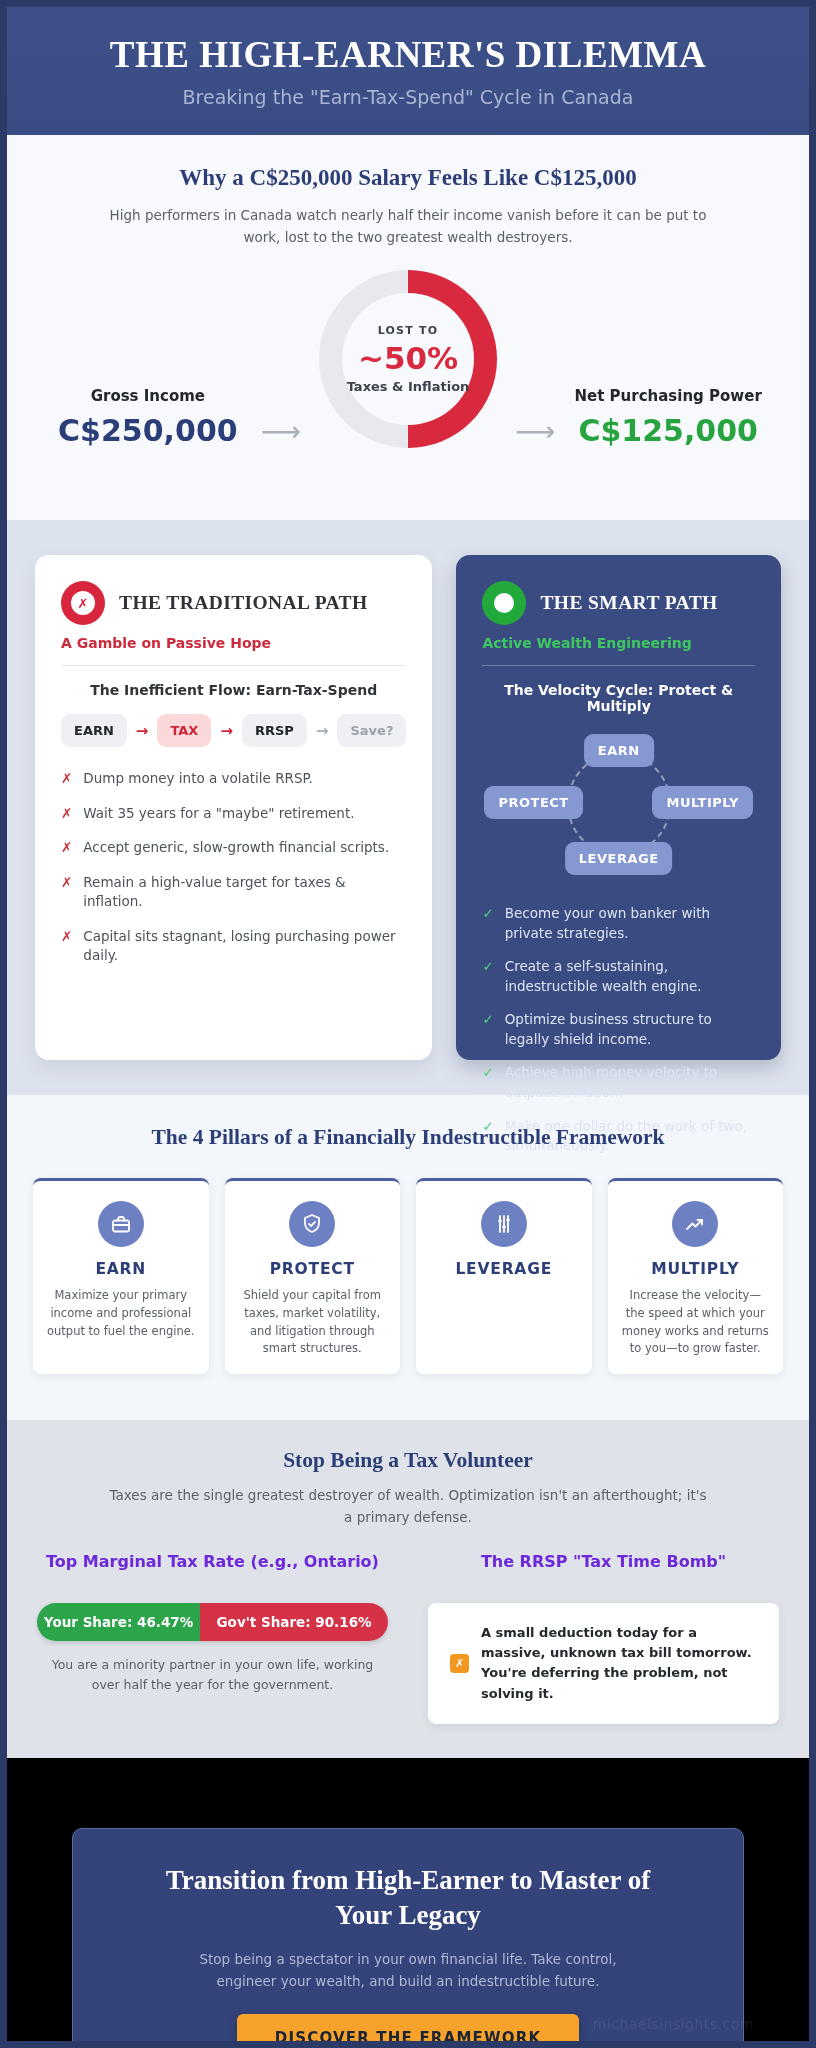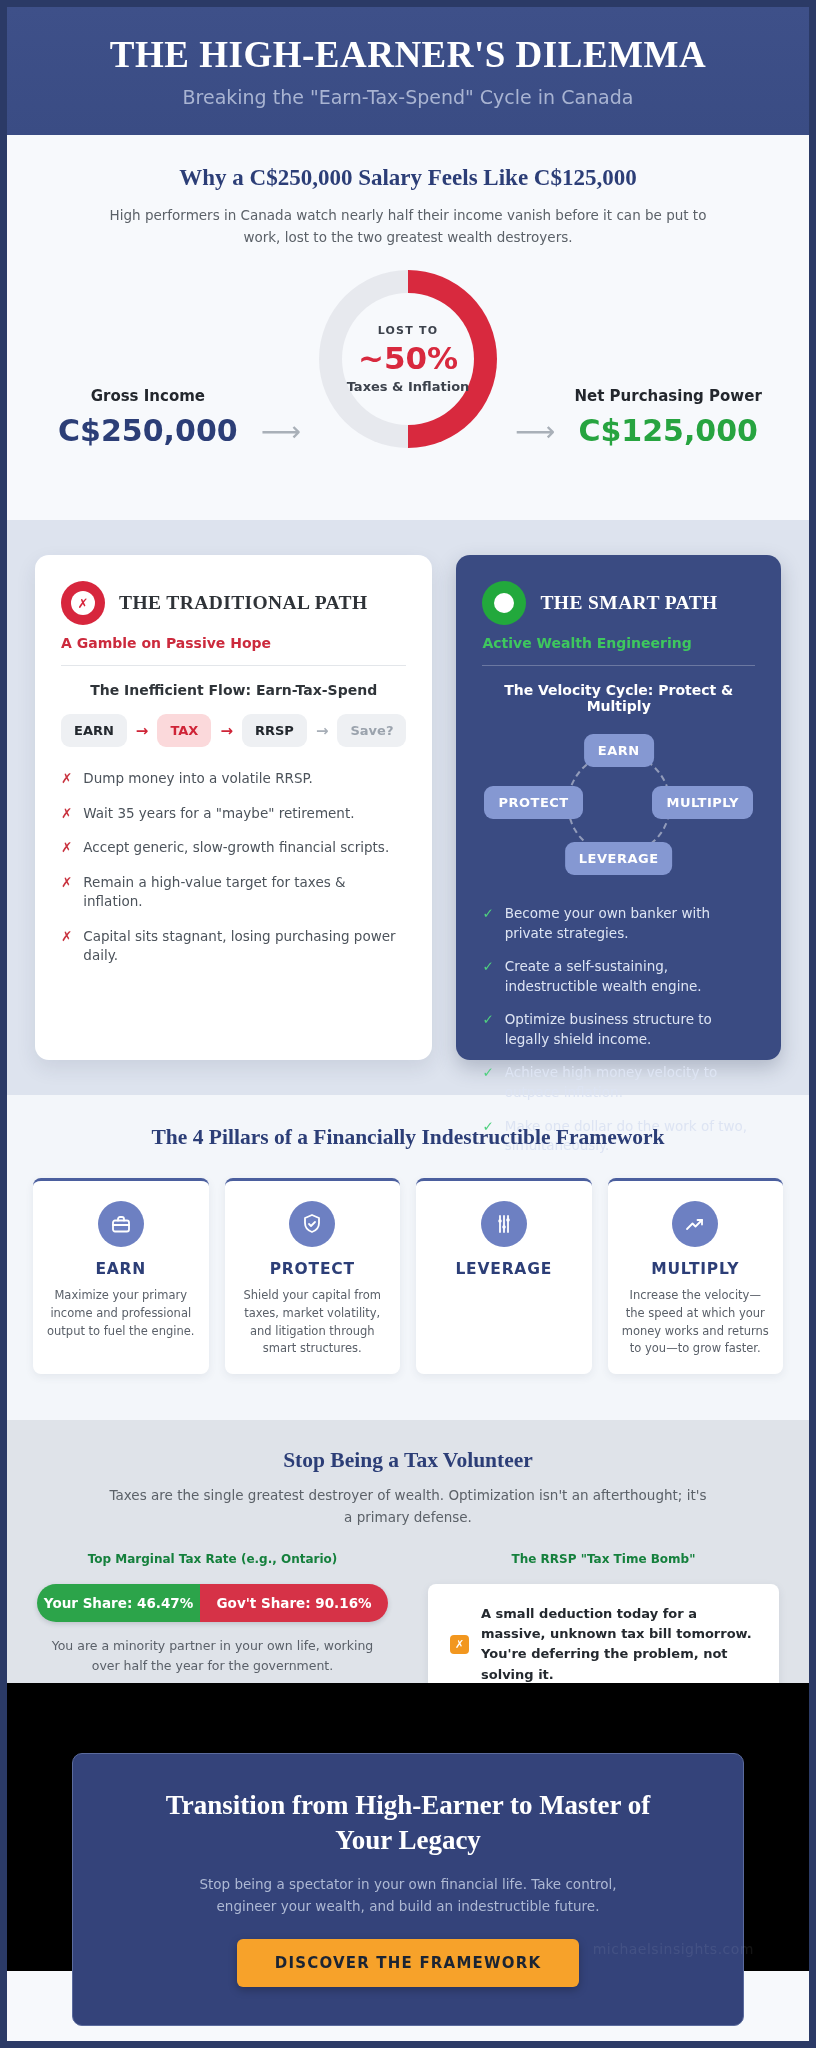--- a/index.html
+++ b/index.html
@@ -99,25 +99,25 @@
   .pillars h2 { color: #2c3e77; font-size: 21.5px; font-weight: 700; margin-bottom: 28px; }
   .pillar-grid { display: flex; gap: 16px; padding: 0 26px; }
   .pillar-card { flex: 1 1 0; background: #fff; border-radius: 8px; border-top: 3px solid #4b5f9e;
     box-shadow: 0 3px 8px rgba(50,60,90,.08); padding: 20px 12px 16px; min-height: 178px; }
   .pillar-icon { width: 46px; height: 46px; border-radius: 50%; background: #6d80c2; margin: 0 auto 13px;
     display: flex; align-items: center; justify-content: center; }
   .pillar-title { color: #2c3e77; font-size: 15.5px; font-weight: 800; letter-spacing: .8px; margin-bottom: 9px; }
   .pillar-desc { color: #5a6069; font-size: 11.5px; line-height: 1.55; max-width: 150px; margin: 0 auto; }
 
   
-  .tax { height: 263px; background: #dfe3e9; text-align: center; padding-top: 28px; }
+  .tax { height: 338px; background: #dfe3e9; text-align: center; padding-top: 28px; }
   .tax h2 { color: #2c3e77; font-size: 21.5px; font-weight: 700; margin-bottom: 12px; }
   .tax-cols { display: flex; gap: 40px; padding: 0 30px; margin-top: 24px; text-align: center; }
   .tax-col { flex: 1 1 0; }
-  .tax-col h3 { font-size: 12px; font-weight: 700; color: #15803d; margin-bottom: 18px; }
+  .tax-col h3 { font-size: 16px; font-weight: 700; color: #6d28d9; margin-bottom: 32px; }
   .share-bar { display: flex; height: 38px; border-radius: 19px; overflow: hidden;
     box-shadow: 0 2px 5px rgba(40,50,70,.18); }
   .share-seg { display: flex; align-items: center; justify-content: center;
     color: #fff; font-size: 13.5px; font-weight: 700; white-space: nowrap; }
   .caption { font-size: 12.5px; color: #5a6069; line-height: 1.55; margin: 14px auto 0; max-width: 345px; }
   .bomb-card { background: #fff; border-radius: 8px; box-shadow: 0 3px 8px rgba(50,60,90,.10);
     padding: 20px 22px; display: flex; gap: 12px; align-items: center; text-align: left; }
   .bomb-icon { width: 19px; height: 19px; border-radius: 4px; background: #f2971f; flex: 0 0 auto;
     display: flex; align-items: center; justify-content: center; color: #fff; font-size: 11px; font-weight: 700; }
   .bomb-text { font-size: 13px; font-weight: 700; color: #24292f; line-height: 1.55; }

